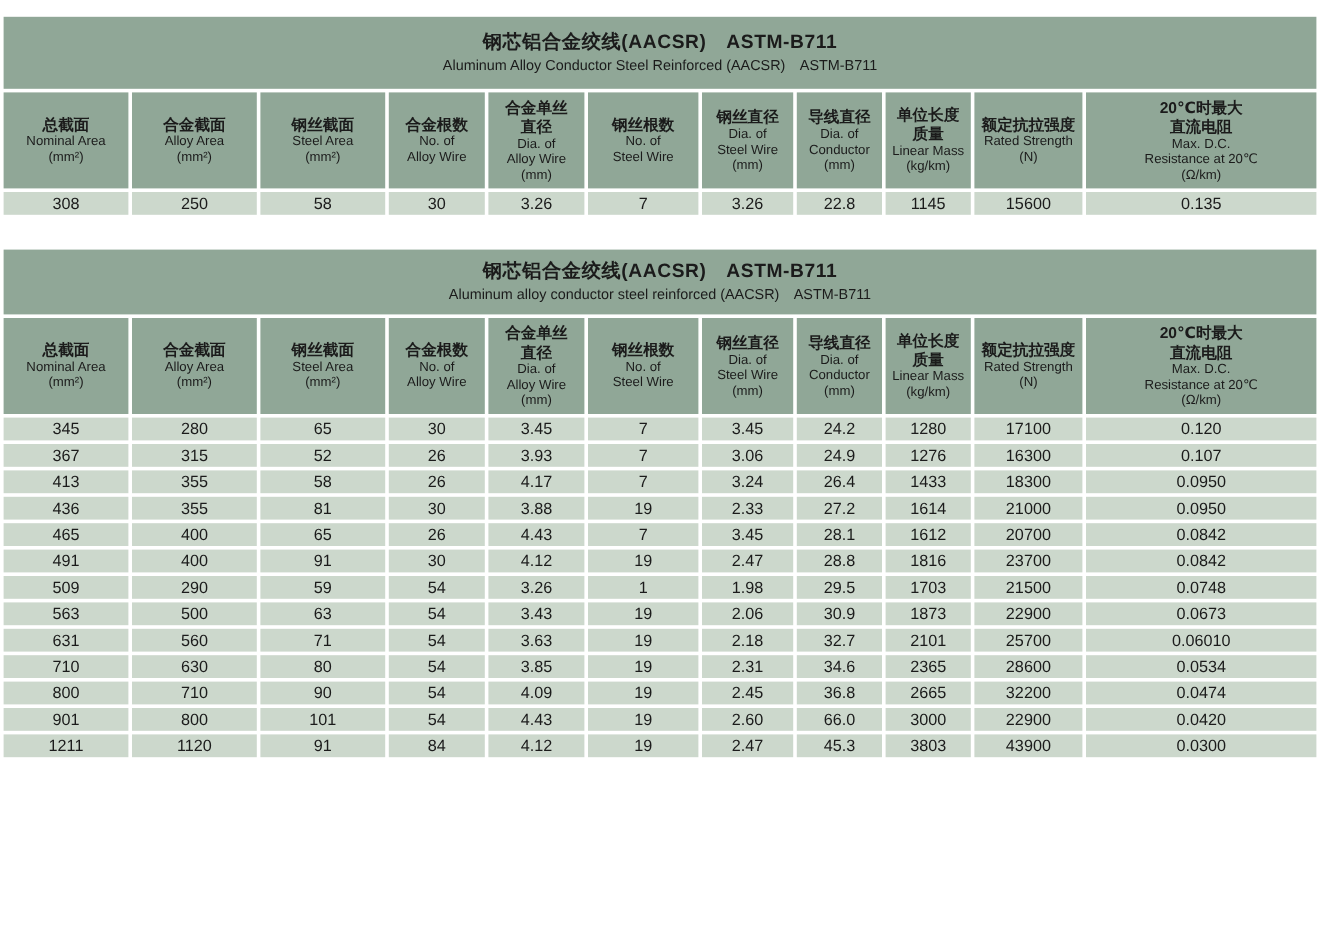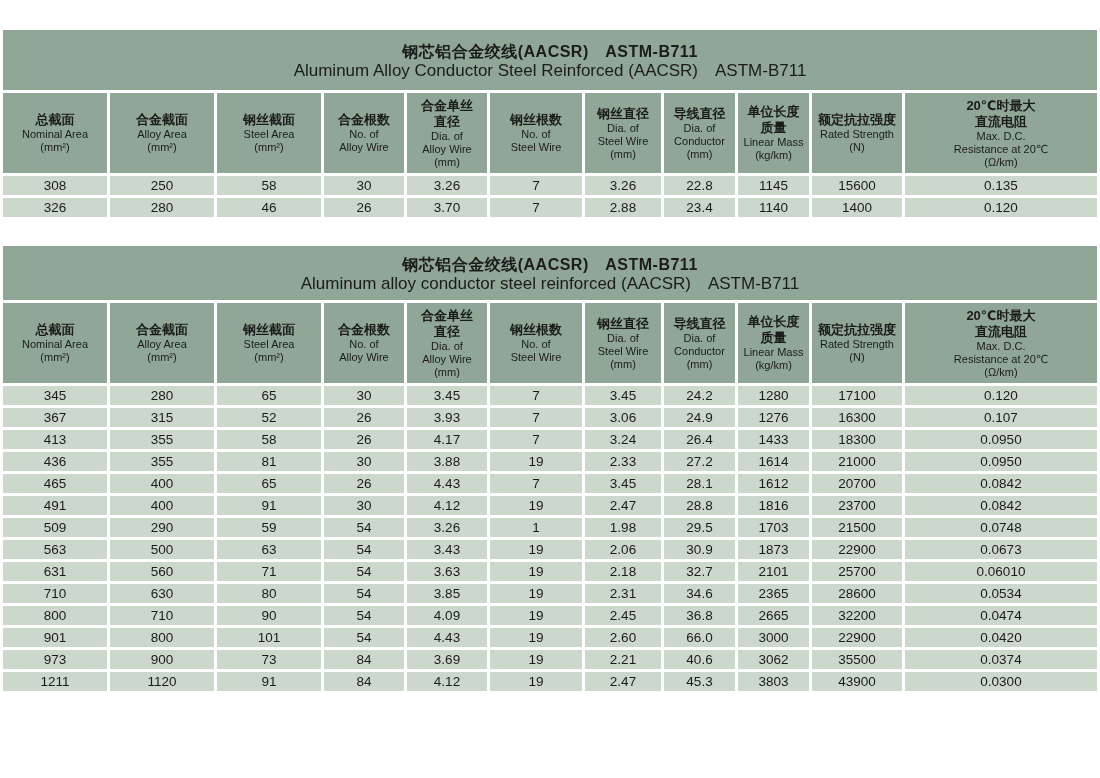--- a/index.html
+++ b/index.html
@@ -9,33 +9,33 @@
   }
   *{box-sizing:border-box;}
   html,body{margin:0;padding:0;}
   body{
     width:1100px;height:778px;
     background:#ffffff;
     color:var(--ink);
     font-family:"Liberation Sans","DejaVu Sans",sans-serif;
     overflow:hidden;
   }
-  .page{padding-top:30px;}
+  .page{padding-top:14px;}
   .spec-section{width:1100px;}
   .spec-section.sec2{margin-top:26px;}
   .band{
     margin:0 3px;
     background:var(--band);
     display:flex;flex-direction:column;justify-content:center;align-items:center;
     text-align:center;
   }
   .band.band-1{height:60px;}
   .band.band-2{height:54px;}
   .title-zh{font-size:16px;font-weight:bold;letter-spacing:.5px;line-height:19px;}
-  .title-en{font-size:17px;line-height:15px;margin-top:2px;}
+  .title-en{font-size:12px;line-height:15px;margin-top:2px;}
   table.spec{
     width:1100px;
     border-collapse:separate;
     border-spacing:3px;
     table-layout:fixed;
   }
   col.c1{width:104px}col.c2{width:104px}col.c3{width:104px}
   col.c4{width:80px}col.c5{width:80px}col.c6{width:92px}
   col.c7{width:76px}col.c8{width:71px}col.c9{width:71px}
   col.c10{width:90px}col.c11{width:192px}
@@ -154,33 +154,20 @@
             <td>58</td>
             <td>30</td>
             <td>3.26</td>
             <td>7</td>
             <td>3.26</td>
             <td>22.8</td>
             <td>1145</td>
             <td>15600</td>
             <td>0.135</td>
           </tr>
-          <tr>
-            <td>326</td>
-            <td>280</td>
-            <td>46</td>
-            <td>26</td>
-            <td>3.70</td>
-            <td>7</td>
-            <td>2.88</td>
-            <td>23.4</td>
-            <td>1140</td>
-            <td>1400</td>
-            <td>0.120</td>
-          </tr>
         </tbody>
     </table>
   </section>
 
   <section class="spec-section sec2">
     <header class="band band-2">
       <div class="title-zh">钢芯铝合金绞线(AACSR) ASTM-B711</div>
       <div class="title-en">Aluminum alloy conductor steel reinforced (AACSR) ASTM-B711</div>
     </header>
     <table class="spec">
@@ -414,33 +401,20 @@
             <td>54</td>
             <td>4.43</td>
             <td>19</td>
             <td>2.60</td>
             <td>66.0</td>
             <td>3000</td>
             <td>22900</td>
             <td>0.0420</td>
           </tr>
           <tr>
-            <td>973</td>
-            <td>900</td>
-            <td>73</td>
-            <td>84</td>
-            <td>3.69</td>
-            <td>19</td>
-            <td>2.21</td>
-            <td>40.6</td>
-            <td>3062</td>
-            <td>35500</td>
-            <td>0.0374</td>
-          </tr>
-          <tr>
             <td>1211</td>
             <td>1120</td>
             <td>91</td>
             <td>84</td>
             <td>4.12</td>
             <td>19</td>
             <td>2.47</td>
             <td>45.3</td>
             <td>3803</td>
             <td>43900</td>

